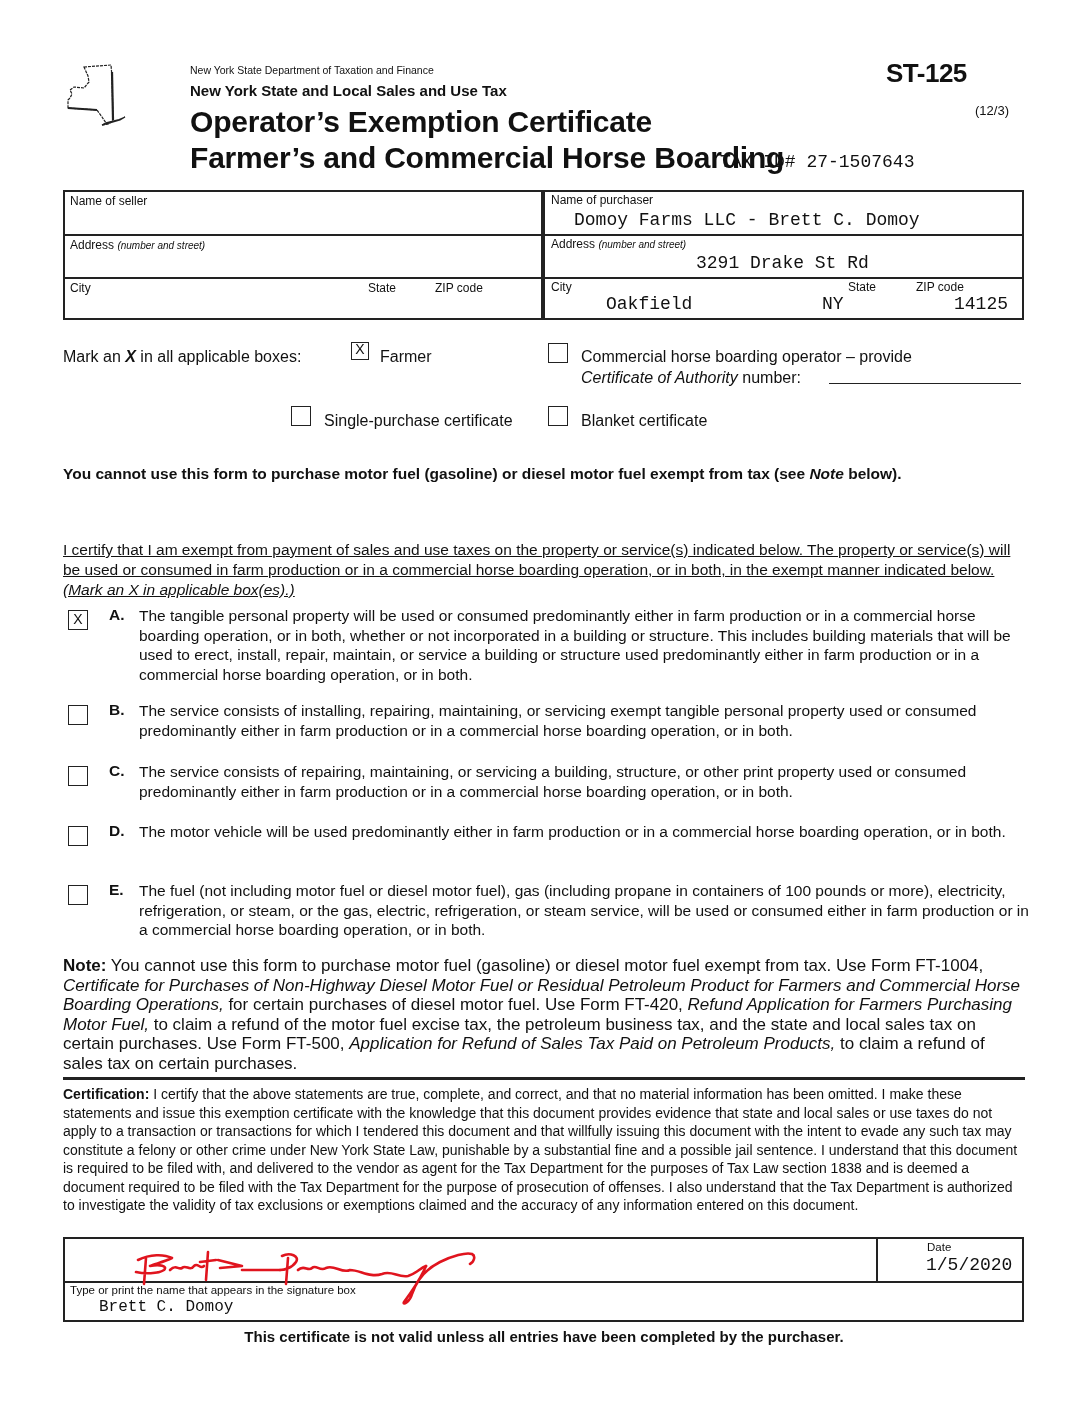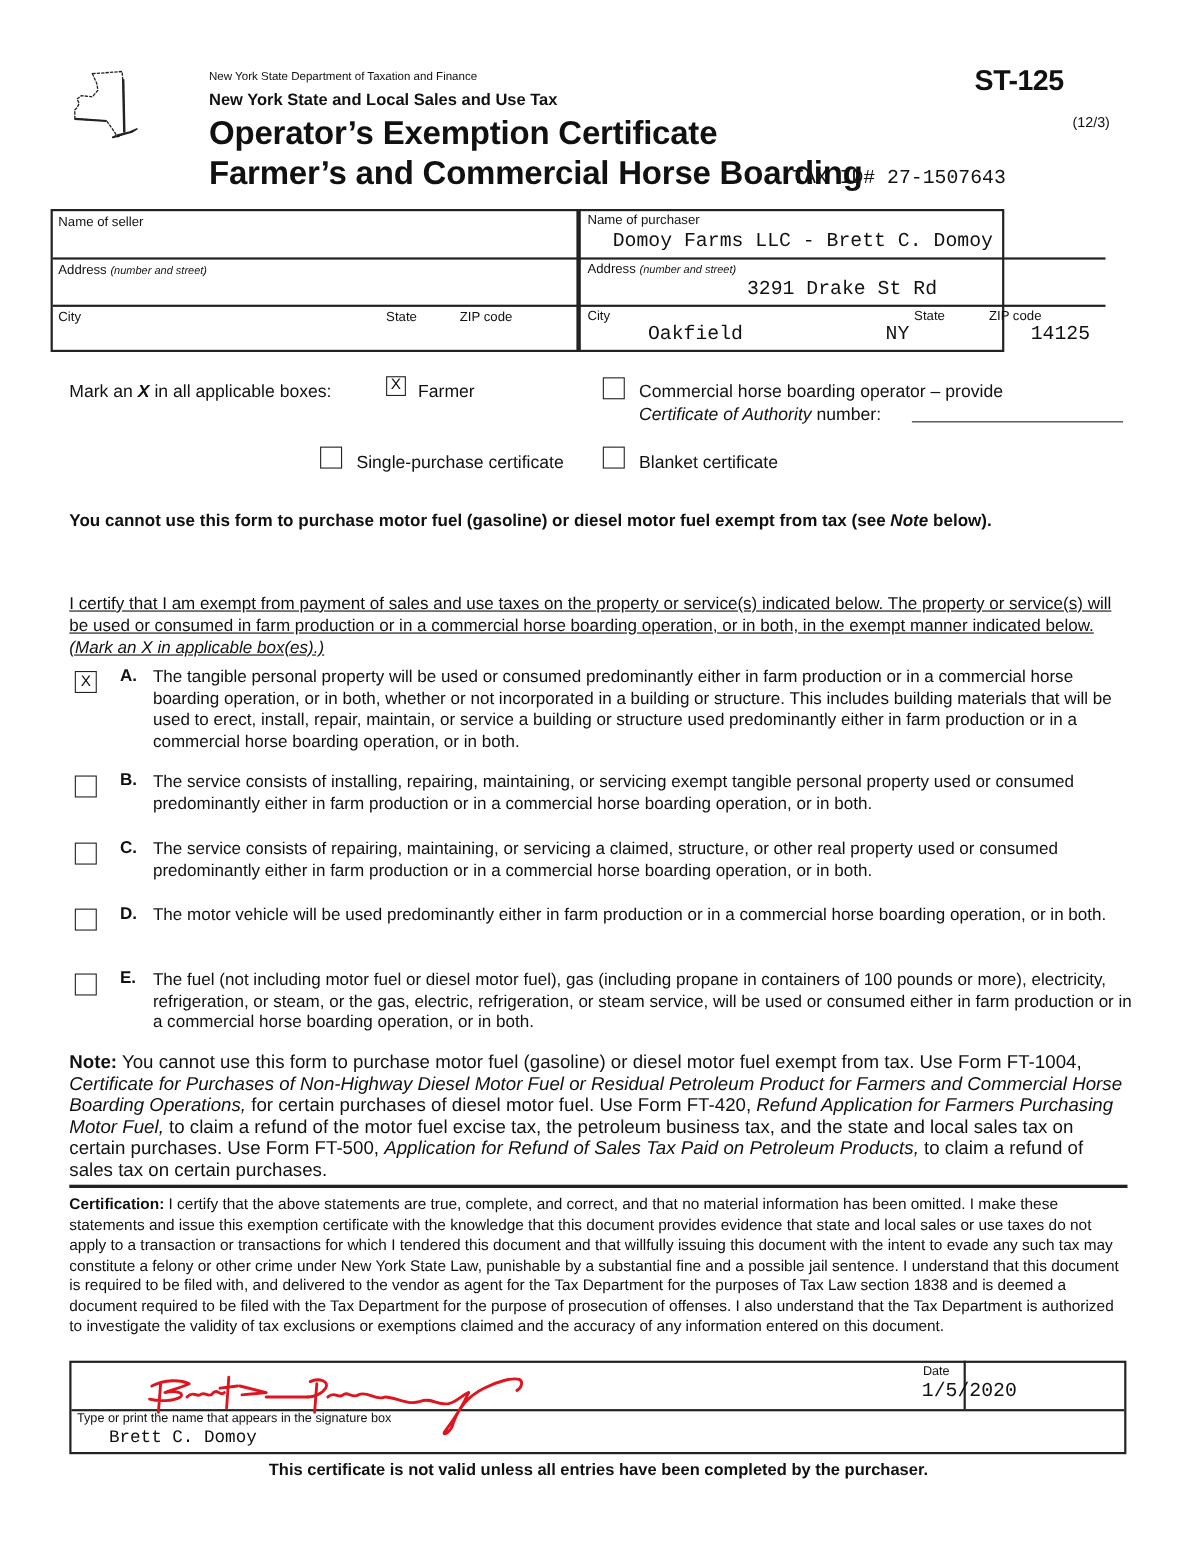--- a/index.html
+++ b/index.html
@@ -8,21 +8,21 @@
   .abs { position:absolute; }
   .mono { font-family:"Liberation Mono", monospace; }
   .logo { left:62px; top:62px; width:70px; height:70px; }
   .dept { left:190px; top:64px; font-size:10.5px; }
   .subtitle { left:190px; top:82px; font-size:15px; font-weight:bold; }
   .title { left:190px; top:104px; font-size:30px; font-weight:bold; line-height:36px; letter-spacing:-0.2px; }
   .formno { left:886px; top:58px; font-size:26px; font-weight:bold; letter-spacing:-0.5px; }
   .rev { left:975px; top:103px; font-size:13px; }
   .taxid { left:720px; top:152px; font-size:18px; }
 
-  .grid { left:46px; top:190px; width:867px; height:130px; border:2px solid #222; box-sizing:border-box; }
+  .grid { left:63px; top:190px; width:961px; height:130px; border:2px solid #222; box-sizing:border-box; }
   .cell { position:absolute; box-sizing:border-box; }
   .lbl { font-size:12px; position:absolute; left:5px; top:2px; white-space:nowrap; }
   .lbl i { font-size:10px; }
   .val { position:absolute; font-family:"Liberation Mono", monospace; font-size:18px; white-space:nowrap;text-align:right; }
 
   .cb { position:absolute; width:18px; height:18px; border:1.6px solid #222; box-sizing:border-box;
         font-size:15px; line-height:15px; text-align:center; font-family:"Liberation Sans", sans-serif; }
   .opt { font-size:16px; position:absolute; white-space:nowrap; }
   .warn { left:63px; top:465px; font-size:15.5px; font-weight:bold; white-space:nowrap; }
   .para { left:63px; width:962px; font-size:15.5px; line-height:20px; }
@@ -120,42 +120,42 @@
   <span class="text">The tangible personal property will be used or consumed predominantly either in farm production or in a commercial horse boarding operation, or in both, whether or not incorporated in a building or structure. This includes building materials that will be used to erect, install, repair, maintain, or service a building or structure used predominantly either in farm production or in a commercial horse boarding operation, or in both.</span>
 </div>
 <div class="item" style="top:701px;height:40px;">
   <div class="cb"></div>
   <span class="letter">B.</span>
   <span class="text">The service consists of installing, repairing, maintaining, or servicing exempt tangible personal property used or consumed predominantly either in farm production or in a commercial horse boarding operation, or in both.</span>
 </div>
 <div class="item" style="top:762px;height:40px;">
   <div class="cb"></div>
   <span class="letter">C.</span>
-  <span class="text">The service consists of repairing, maintaining, or servicing a claimed, structure, or other real property used or consumed predominantly either in farm production or in a commercial horse boarding operation, or in both.</span>
+  <span class="text">The service consists of repairing, maintaining, or servicing a building, structure, or other print property used or consumed predominantly either in farm production or in a commercial horse boarding operation, or in both.</span>
 </div>
 <div class="item" style="top:822px;height:40px;">
   <div class="cb"></div>
   <span class="letter">D.</span>
   <span class="text">The motor vehicle will be used predominantly either in farm production or in a commercial horse boarding operation, or in both.</span>
 </div>
 <div class="item" style="top:881px;height:60px;">
   <div class="cb"></div>
   <span class="letter">E.</span>
   <span class="text">The fuel (not including motor fuel or diesel motor fuel), gas (including propane in containers of 100 pounds or more), electricity, refrigeration, or steam, or the gas, electric, refrigeration, or steam service, will be used or consumed either in farm production or in a commercial horse boarding operation, or in both.</span>
 </div>
 
 <div class="abs note"><b>Note:</b><span> You cannot use this form to purchase motor fuel (gasoline) or diesel motor fuel exempt from tax. Use Form FT-1004, </span><i>Certificate for Purchases of Non-Highway Diesel Motor Fuel or Residual Petroleum Product for Farmers and Commercial Horse Boarding Operations,</i><span> for certain purchases of diesel motor fuel. Use Form FT-420, </span><i>Refund Application for Farmers Purchasing Motor Fuel,</i><span> to claim a refund of the motor fuel excise tax, the petroleum business tax, and the state and local sales tax on certain purchases. Use Form FT-500, </span><i>Application for Refund of Sales Tax Paid on Petroleum Products,</i><span> to claim a refund of sales tax on certain purchases.</span></div>
 
 <div class="abs rule"></div>
 
 <div class="abs cert"><b>Certification:</b><span> I certify that the above statements are true, complete, and correct, and that no material information has been omitted. I make these statements and issue this exemption certificate with the knowledge that this document provides evidence that state and local sales or use taxes do not apply to a transaction or transactions for which I tendered this document and that willfully issuing this document with the intent to evade any such tax may constitute a felony or other crime under New York State Law, punishable by a substantial fine and a possible jail sentence. I understand that this document is required to be filed with, and delivered to the vendor as agent for the Tax Department for the purposes of Tax Law section 1838 and is deemed a document required to be filed with the Tax Department for the purpose of prosecution of offenses. I also understand that the Tax Department is authorized to investigate the validity of tax exclusions or exemptions claimed and the accuracy of any information entered on this document.</span></div>
 
 <div class="abs sig">
   <div class="cell" style="left:811px;top:-2px;width:2px;height:44px;background:#222;"></div>
-  <div class="cell" style="left:769px;top:0;width:144px;height:42px;">
+  <div class="cell" style="left:857px;top:0;width:144px;height:42px;">
     <span class="lbl" style="font-size:11.5px;">Date</span>
     <span class="val" style="left:4px;top:16px;font-size:18px;">1/5/2020</span>
   </div>
   <div class="cell" style="left:0;top:42px;width:957px;height:2px;background:#222;"></div>
   <div class="cell" style="left:0;top:44px;width:957px;height:37px;">
     <span class="lbl" style="font-size:11.5px;top:1px;">Type or print the name that appears in the signature box</span>
     <span class="val" style="left:34px;top:15px;font-size:16px;">Brett C. Domoy</span>
   </div>
 </div>
 <svg class="abs" style="left:120px;top:1240px;width:380px;height:65px;" viewBox="0 0 380 65">

